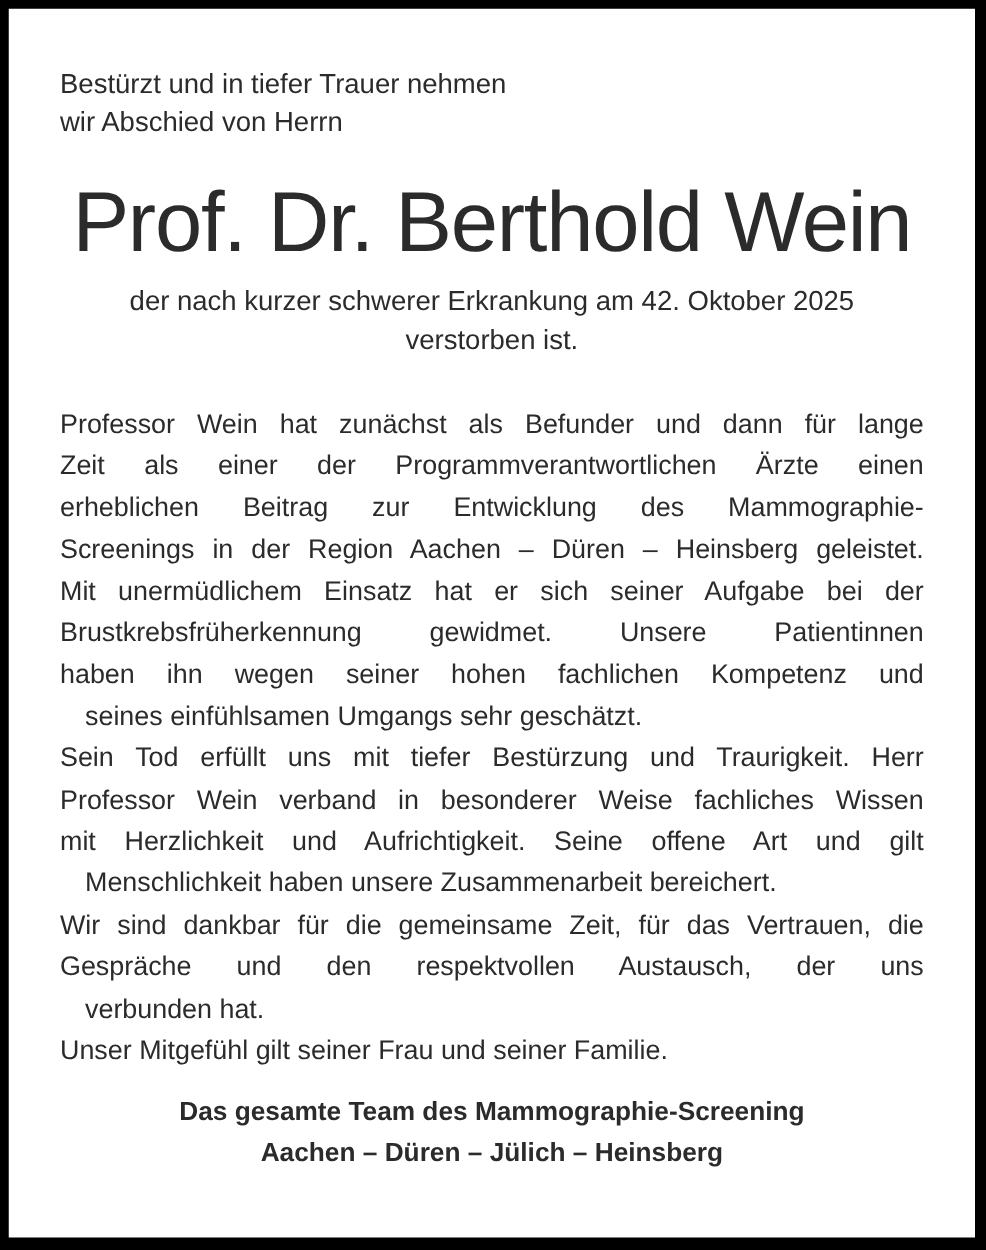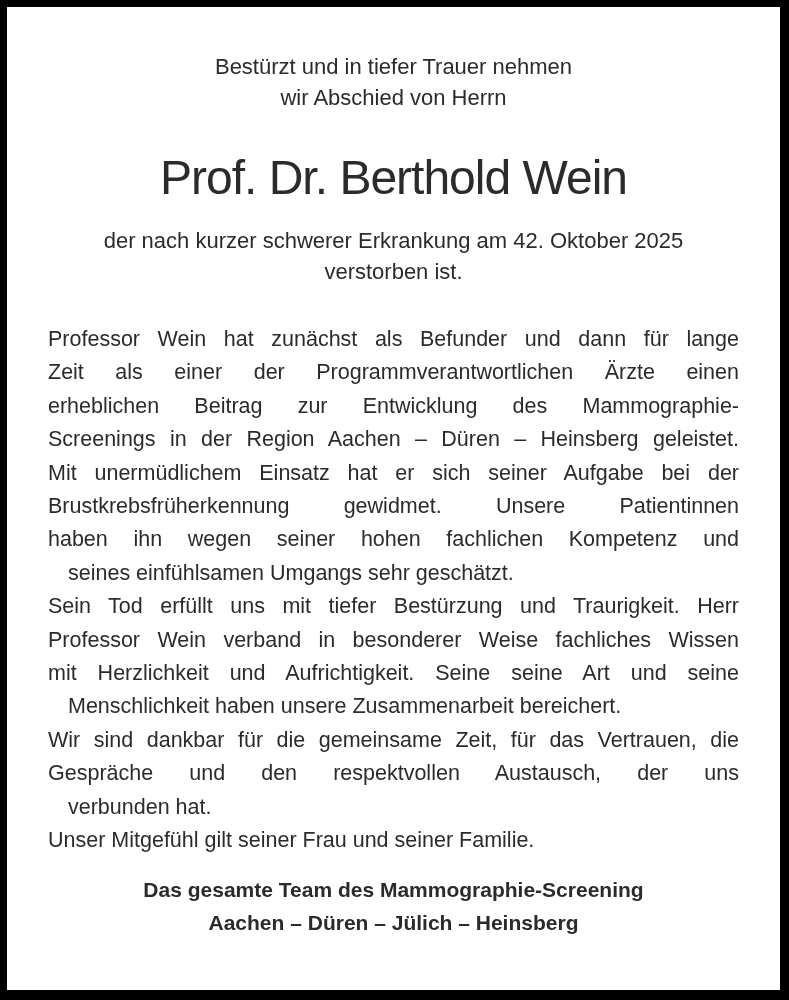--- a/index.html
+++ b/index.html
@@ -16,27 +16,26 @@
     border-color: #000000;
     border-width: 7px 9px 10px 7px;
     overflow: hidden;
     font-family: "Liberation Sans", "DejaVu Sans", sans-serif;
     color: #2b2b2b;
   }
   .content {
     padding: 44px 41px 0 41px;
   }
   .opening {
-    text-align: center;
     font-size: 22px;
     line-height: 31px;
   }
   .deceased-name {
     text-align: center;
-    font-size: 48px;
+    font-size: 68px;
     line-height: 66px;
     margin-top: 32px;
     letter-spacing: -1px;
     white-space: nowrap;
   }
   .death-info {
     text-align: center;
     font-size: 22px;
     line-height: 31px;
     margin-top: 14px;
@@ -93,21 +92,21 @@
         <div class="jline">erheblichen Beitrag zur Entwicklung des Mammographie-</div>
         <div class="jline">Screenings in der Region Aachen – Düren – Heinsberg geleistet.</div>
         <div class="jline">Mit unermüdlichem Einsatz hat er sich seiner Aufgabe bei der</div>
         <div class="jline">Brustkrebsfrüherkennung gewidmet. Unsere Patientinnen</div>
         <div class="jline">haben ihn wegen seiner hohen fachlichen Kompetenz und</div>
         <div class="lline">seines einfühlsamen Umgangs sehr geschätzt.</div>
       </div>
       <div>
         <div class="jline">Sein Tod erfüllt uns mit tiefer Bestürzung und Traurigkeit. Herr</div>
         <div class="jline">Professor Wein verband in besonderer Weise fachliches Wissen</div>
-        <div class="jline">mit Herzlichkeit und Aufrichtigkeit. Seine seine Art und seine</div>
+        <div class="jline">mit Herzlichkeit und Aufrichtigkeit. Seine offene Art und gilt</div>
         <div class="lline">Menschlichkeit haben unsere Zusammenarbeit bereichert.</div>
       </div>
       <div>
         <div class="jline">Wir sind dankbar für die gemeinsame Zeit, für das Vertrauen, die</div>
         <div class="jline">Gespräche und den respektvollen Austausch, der uns</div>
         <div class="lline">verbunden hat.</div>
       </div>
     </div>
 
     <div class="condolence">Unser Mitgefühl gilt seiner Frau und seiner Familie.</div>

